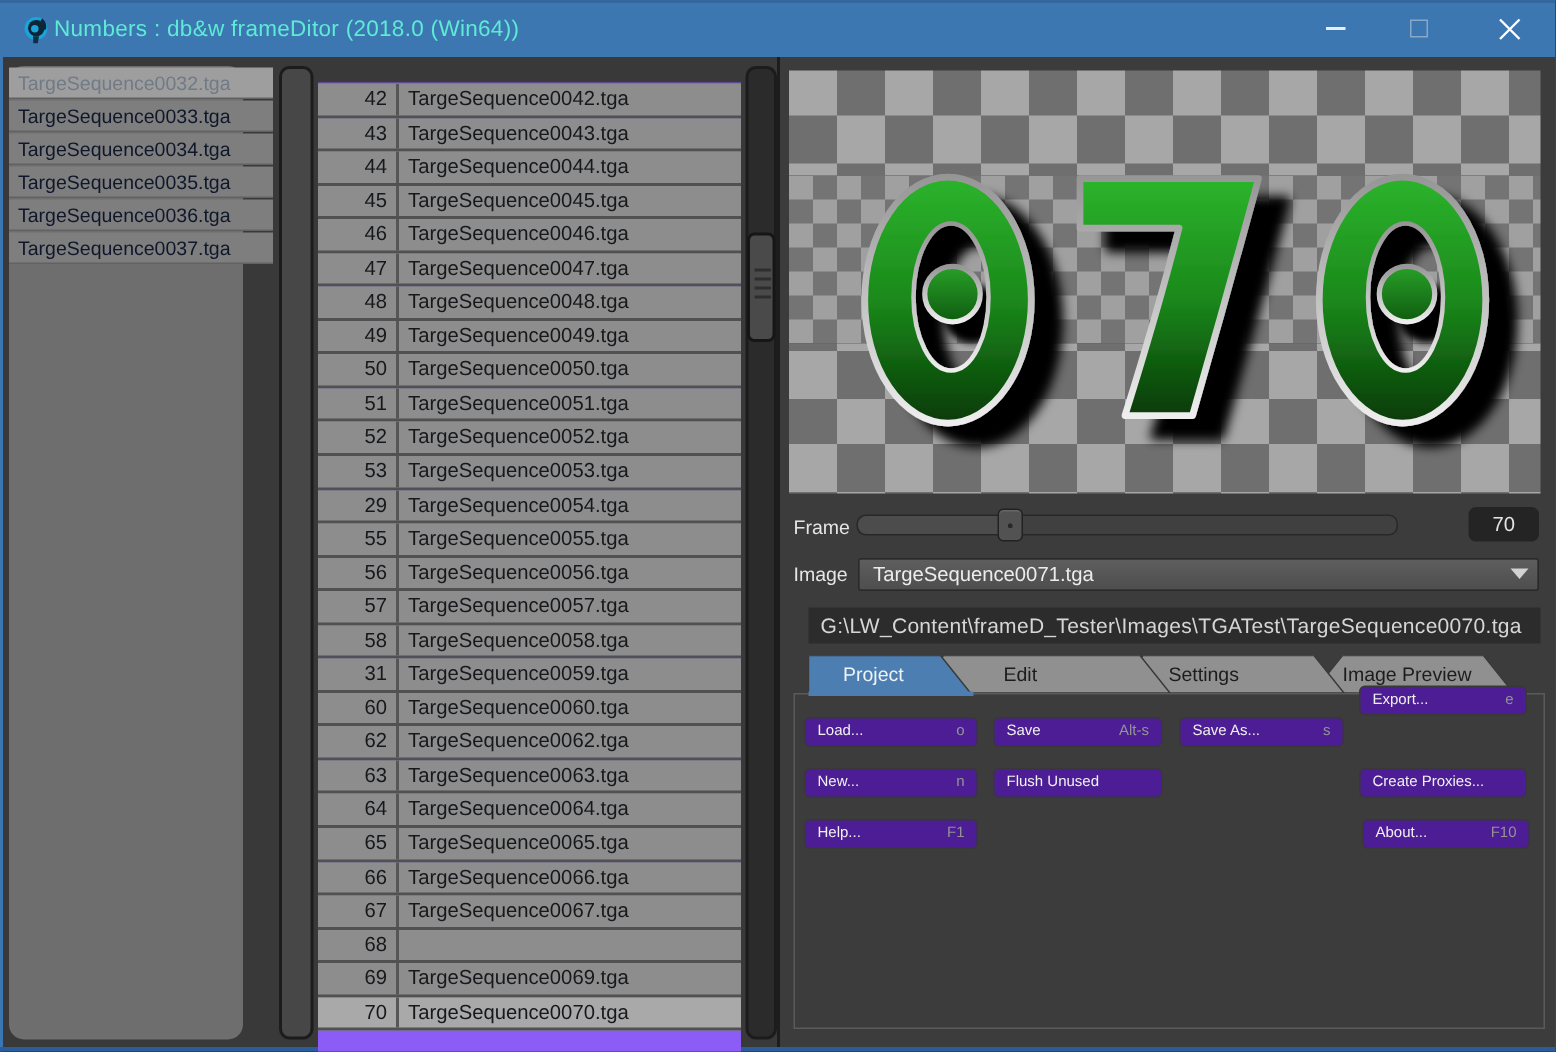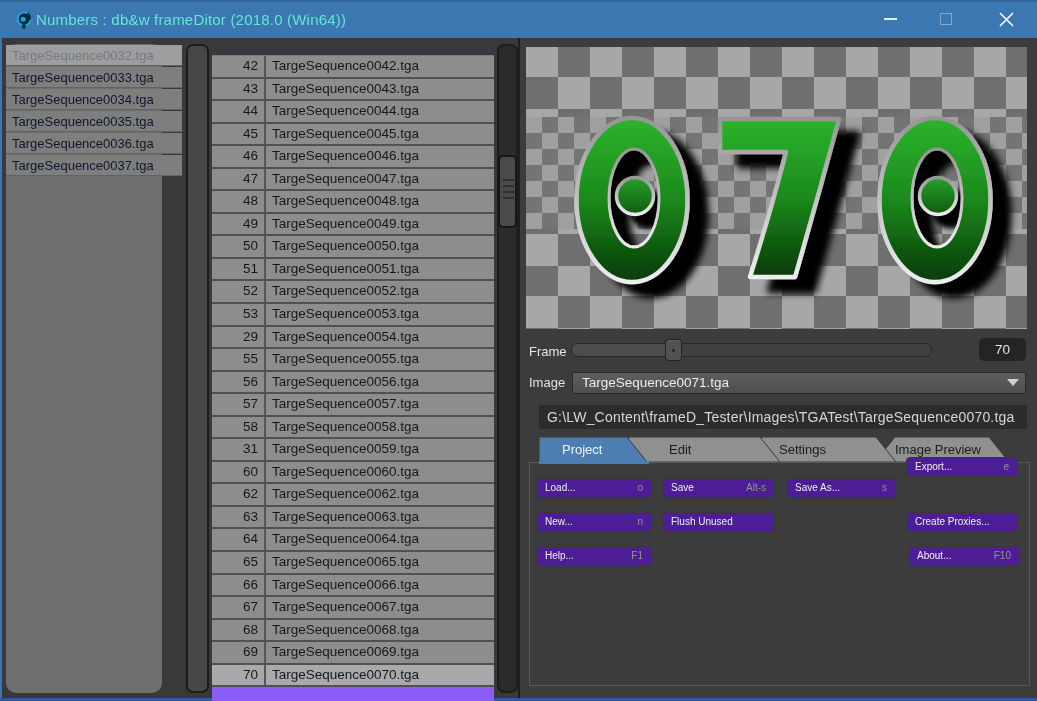--- a/index.html
+++ b/index.html
@@ -189,21 +189,20 @@
     <div class="mrow">
       <span class="num">66</span>
       <span class="nm">TargeSequence0066.tga</span>
     </div>
     <div class="mrow">
       <span class="num">67</span>
       <span class="nm">TargeSequence0067.tga</span>
     </div>
     <div class="mrow">
       <span class="num">68</span>
-      <span class="nm">TargeSequence0068.tga</span>
     </div>
     <div class="mrow">
       <span class="num">69</span>
       <span class="nm">TargeSequence0069.tga</span>
     </div>
     <div class="mrow sel">
       <span class="num">70</span>
       <span class="nm">TargeSequence0070.tga</span>
     </div>
   </div>

